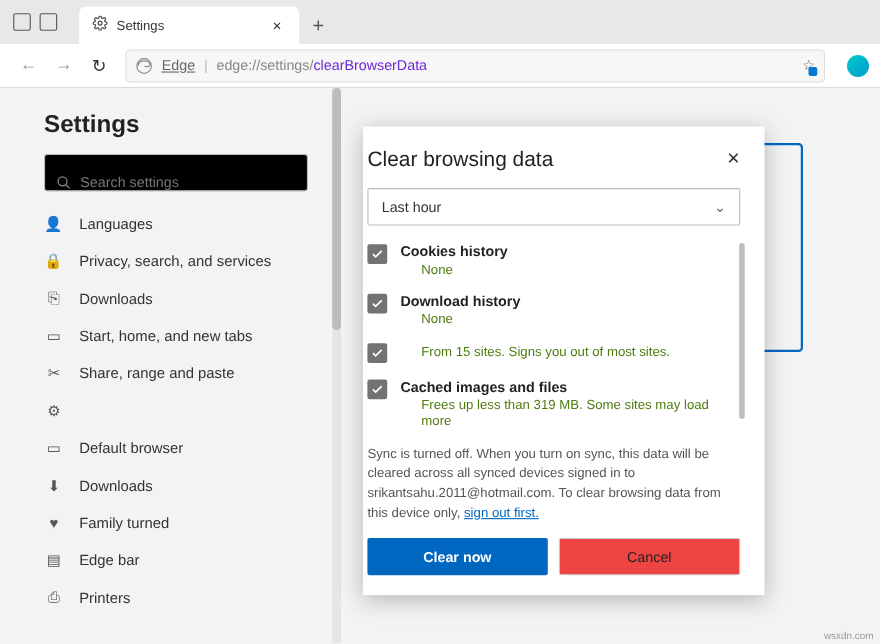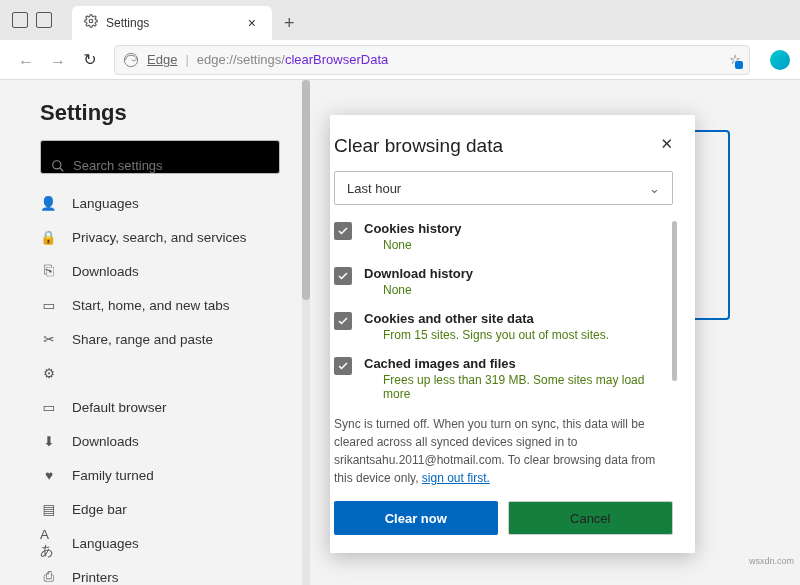--- a/index.html
+++ b/index.html
@@ -57,23 +57,23 @@
 .chk { width: 18px; height: 18px; background: #737373; border-radius: 2px; display: flex; align-items: center; justify-content: center; flex-shrink: 0; margin-right: 12px; margin-top: 1px; }
 .chk svg { stroke: #fff; }
 .opt-title { font-size: 13px; font-weight: 600; color: #222; }
 .opt-sub { font-size: 12px; color: #4d7c0f; margin-top: 2px; margin-left: 19px; }
 .opt-scroll { position: absolute; right: -4px; top: 0; width: 5px; height: 160px; background: #bdbdbd; border-radius: 3px; }
 .sync-note { font-size: 12px; color: #555; line-height: 1.5; margin: 6px 0 14px 0; }
 .sync-note a { color: #0067c0; text-decoration: underline; }
 .dlg-buttons { display: flex; gap: 10px; align-items: center; }
 .btn { flex: 1; height: 34px; font-size: 13px; display: flex; align-items: center; justify-content: center; cursor: pointer; border-radius: 2px; }
 .btn-primary { background: #0067c0; color: #fff; font-weight: 600; }
-.btn-secondary { background: #15803d; color: #222; border: 1px solid #ccc; }
-
-.watermark { position: absolute; bottom: 19px; right: 6px; font-size: 9px; color: #999; }
+.btn-secondary { background: #ef4444; color: #222; border: 1px solid #ccc; }
+
+.watermark { position: absolute; bottom: 2px; right: 6px; font-size: 9px; color: #999; }
 </style>
 </head>
 <body>
 
 <div class="titlebar">
   <div class="tab-controls">
     <div class="sq-icon"></div>
     <div class="sq-icon"></div>
   </div>
   <div class="tab">
@@ -151,24 +151,20 @@
         </div>
         <div class="nav-item">
           <span class="nicon">♥</span>
           <span>Family turned</span>
         </div>
         <div class="nav-item">
           <span class="nicon">▤</span>
           <span>Edge bar</span>
         </div>
         <div class="nav-item">
-          <span class="nicon">Aあ</span>
-          <span>Languages</span>
-        </div>
-        <div class="nav-item">
           <span class="nicon">⎙</span>
           <span>Printers</span>
         </div>
       </div>
     <div class="sidebar-scroll">
         <div class="sidebar-thumb"></div>
       </div>
   </div>
   <div class="main">
     <div class="panel-strip"></div>
@@ -207,21 +203,20 @@
           <div class="opt-sub">None</div>
         </div>
       </div>
       <div class="opt-row">
         <div class="chk">
           <svg width="12" height="12" viewBox="0 0 24 24" fill="none" stroke-width="3">
             <polyline points="4 12 9 17 20 6"></polyline>
           </svg>
         </div>
         <div>
-          <div class="opt-title">Cookies and other site data</div>
           <div class="opt-sub">From 15 sites. Signs you out of most sites.</div>
         </div>
       </div>
       <div class="opt-row">
         <div class="chk">
           <svg width="12" height="12" viewBox="0 0 24 24" fill="none" stroke-width="3">
             <polyline points="4 12 9 17 20 6"></polyline>
           </svg>
         </div>
         <div>

